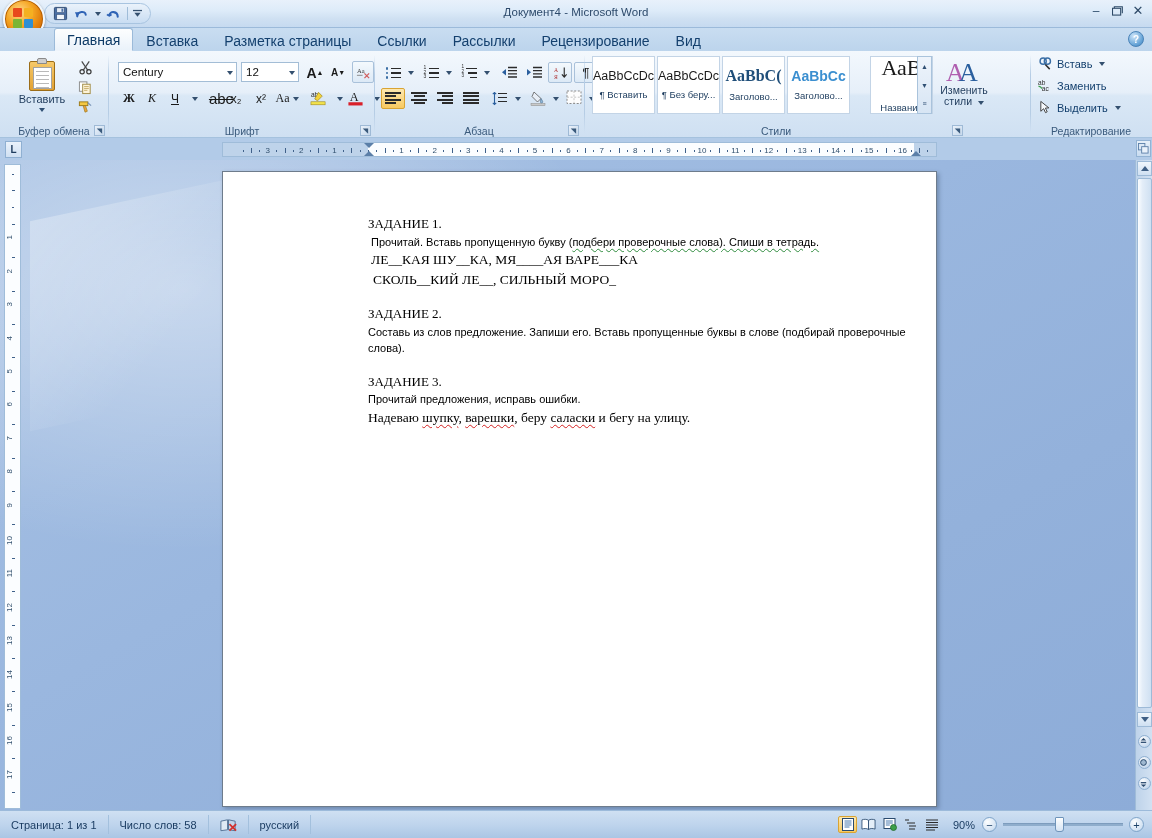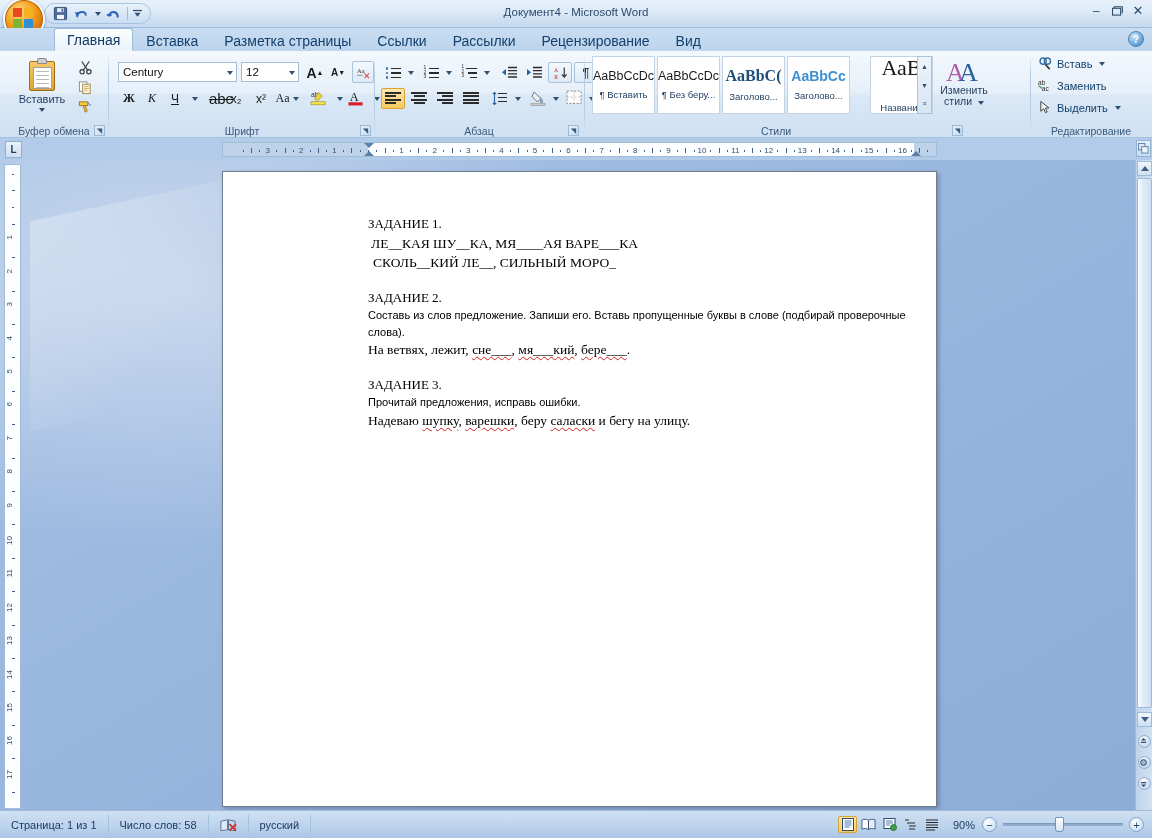--- a/index.html
+++ b/index.html
@@ -804,30 +804,30 @@
     <div class="indent-marker" style="left:688px; bottom:0; border-bottom:5px solid #5b7fa8;"></div>
   </div>
 </div>
 
 <div class="workspace">
   <div class="ws-sheen"></div>
   <div class="page">
     <div class="doc-body">
 
       <div class="task-head">ЗАДАНИЕ 1.</div>
+      <div class="p-sans" style="margin-left:3px;">
+        <span>Прочитай. Вставь пропущенную букву (</span><span class="spell-green">подбери проверочные слова). Спиши в тетрадь.</span>
+      </div>
       <div class="p-serif" style="margin-left:3px;">ЛЕ__КАЯ ШУ__КА, МЯ____АЯ ВАРЕ___КА</div>
       <div class="p-serif" style="margin-left:5px;">СКОЛЬ__КИЙ ЛЕ__, СИЛЬНЫЙ МОРО_</div>
 
       <div class="gap"></div>
 
       <div class="task-head">ЗАДАНИЕ 2.</div>
       <div class="p-sans">Составь из слов предложение. Запиши его. Вставь пропущенные буквы в слове (подбирай проверочные слова).</div>
-      <div class="p-serif">
-        <span>На ветвях, лежит, </span><span class="spell">сне___</span><span>, </span><span class="spell">мя___кий</span><span>, </span><span class="spell">бере___</span><span>.</span>
-      </div>
 
       <div class="gap"></div>
 
       <div class="task-head">ЗАДАНИЕ 3.</div>
       <div class="p-sans">Прочитай предложения, исправь ошибки.</div>
       <div class="p-serif">
         <span>Надеваю </span><span class="spell">шупку</span><span>, </span><span class="spell">варешки</span><span>, беру </span><span class="spell">саласки</span><span> и бегу на улицу.</span>
       </div>
 
     </div>

